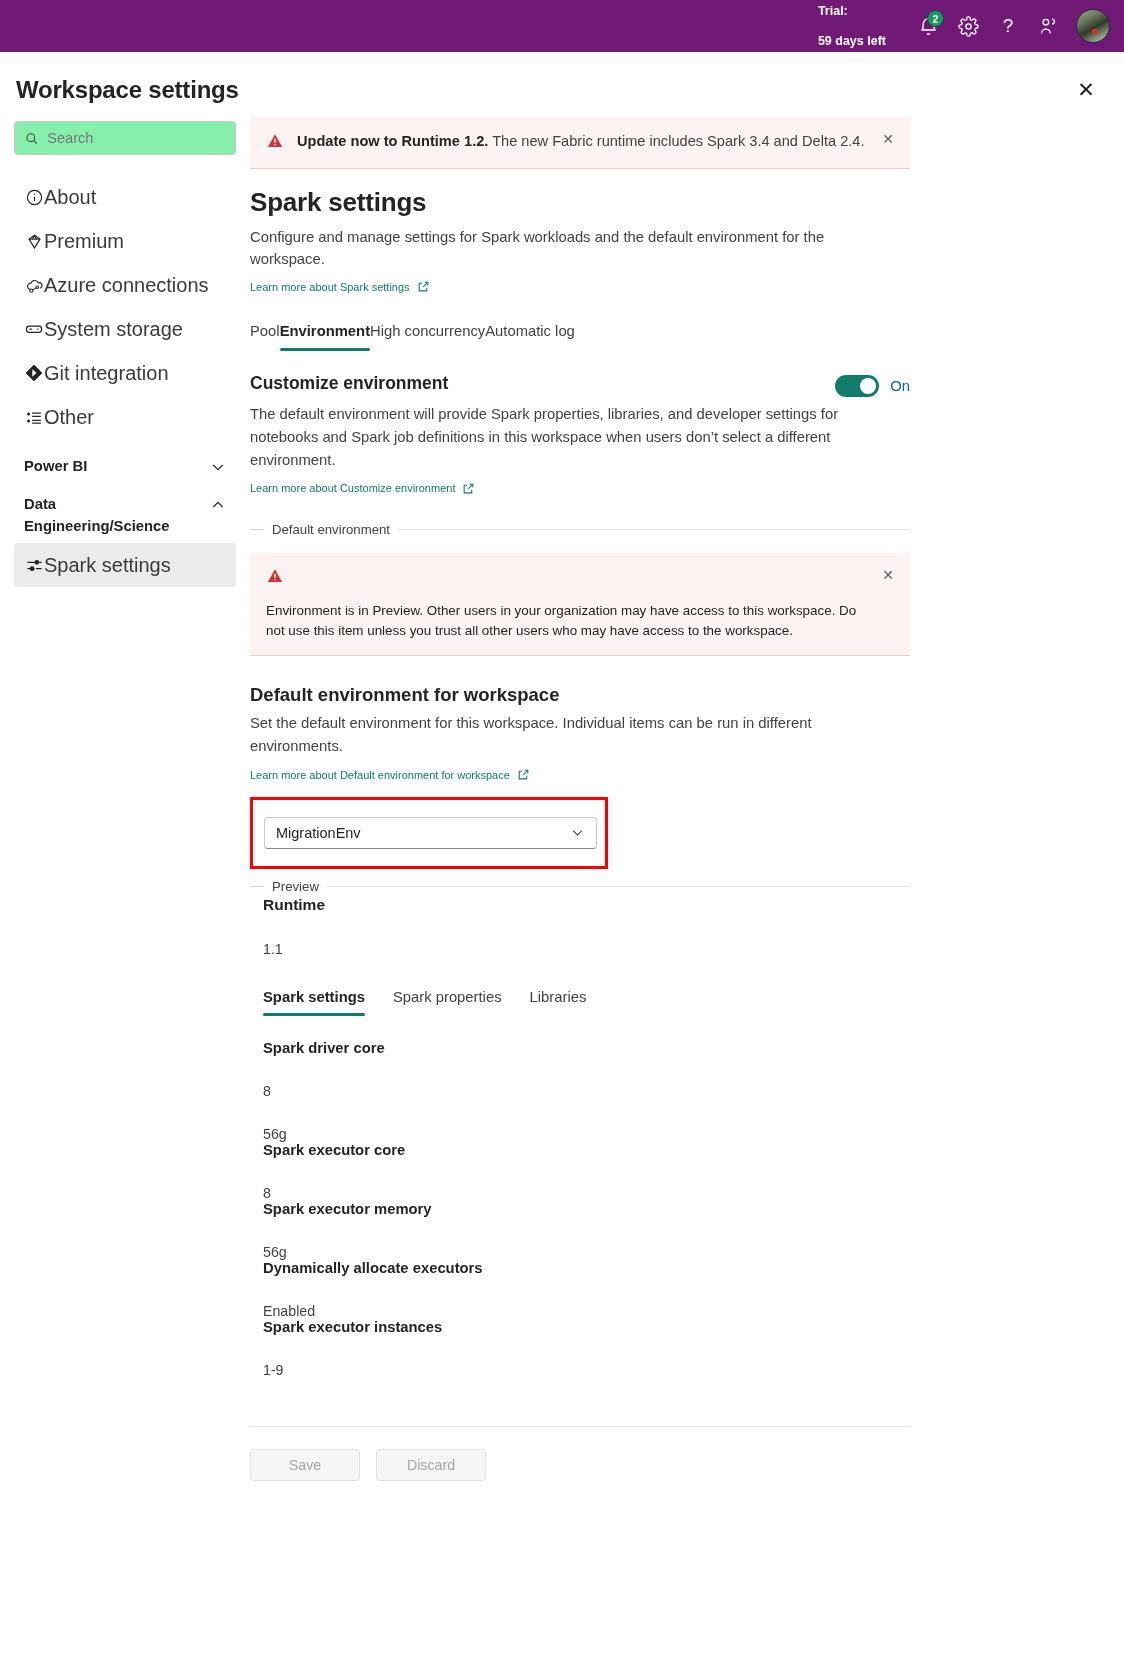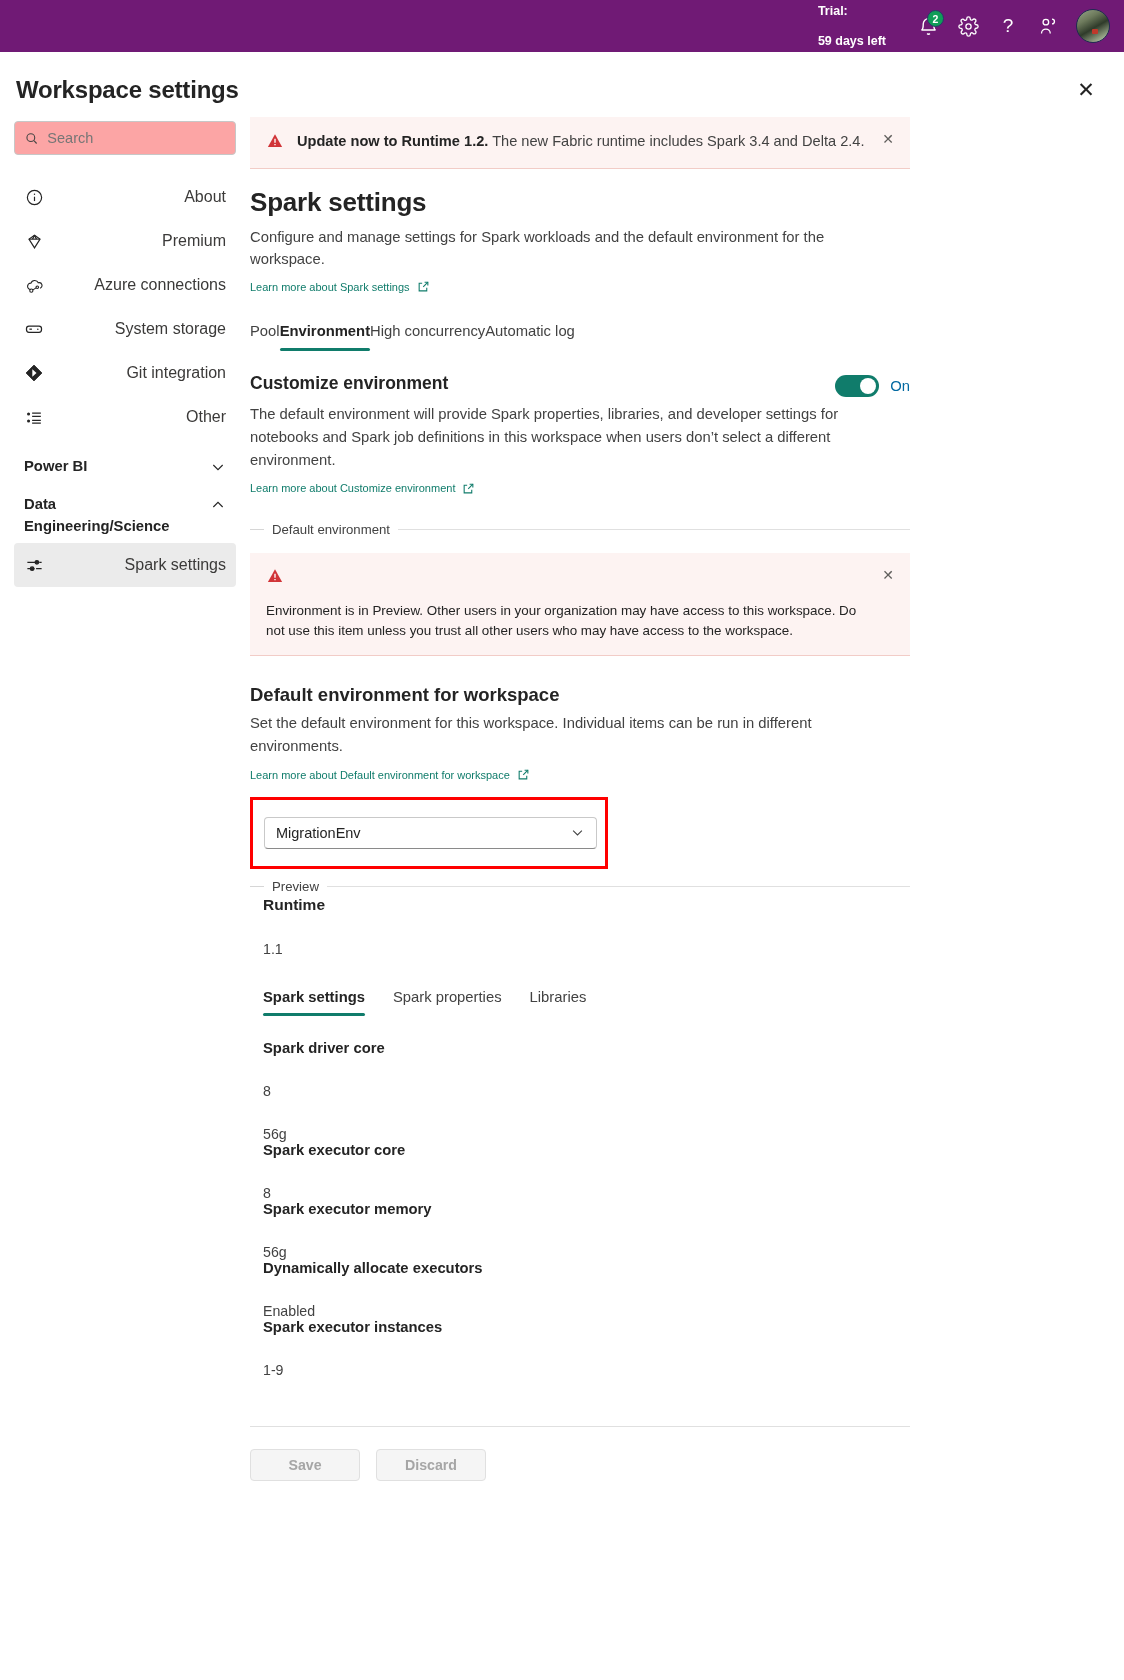--- a/index.html
+++ b/index.html
@@ -109,21 +109,21 @@
     padding: 9px 14px 0 14px;
   }
   .search-box {
     height: 34px;
     border: 1px solid #c7c7c7;
     border-radius: 4px;
     display: flex;
     align-items: center;
     padding: 0 10px;
     gap: 9px;
-    background: #fca5a5;
+    background: #86efac;
   }
   .search-box input {
     border: none;
     outline: none;
     font-size: 14.5px;
     color: #616161;
     font-family: "Liberation Sans", sans-serif;
     width: 100%;
     background: transparent;
   }
@@ -131,23 +131,22 @@
 
   .nav-list { margin-top: 20px; }
   .nav-item {
     display: flex;
     align-items: center;
     gap: 0;
     height: 44px;
     padding: 0 10px;
     border-radius: 4px;
     cursor: pointer;
-    font-size: 16px;
+    font-size: 20px;
     color: #3b3a39;
-    justify-content: space-between;
   }
   .nav-item.selected { background: #ebebeb; }
   .nav-icon {
     width: 20px;
     height: 20px;
     display: flex;
     align-items: center;
     justify-content: center;
     flex: 0 0 20px;
     color: #242424;
@@ -388,21 +387,20 @@
     border: 1px solid #e0e0e0;
     border-radius: 4px;
     background: #f5f5f5;
     color: #a6a6a6;
     font-size: 14.2px;
     font-family: "Liberation Sans", sans-serif;
     display: flex;
     align-items: center;
     justify-content: center;
     cursor: default;
-    font-weight: bold;
   }
 </style>
 </head>
 <body>
 
 <div class="topbar">
   <div class="trial">
     <div>Trial:</div>
     <div>59 days left</div>
   </div>

